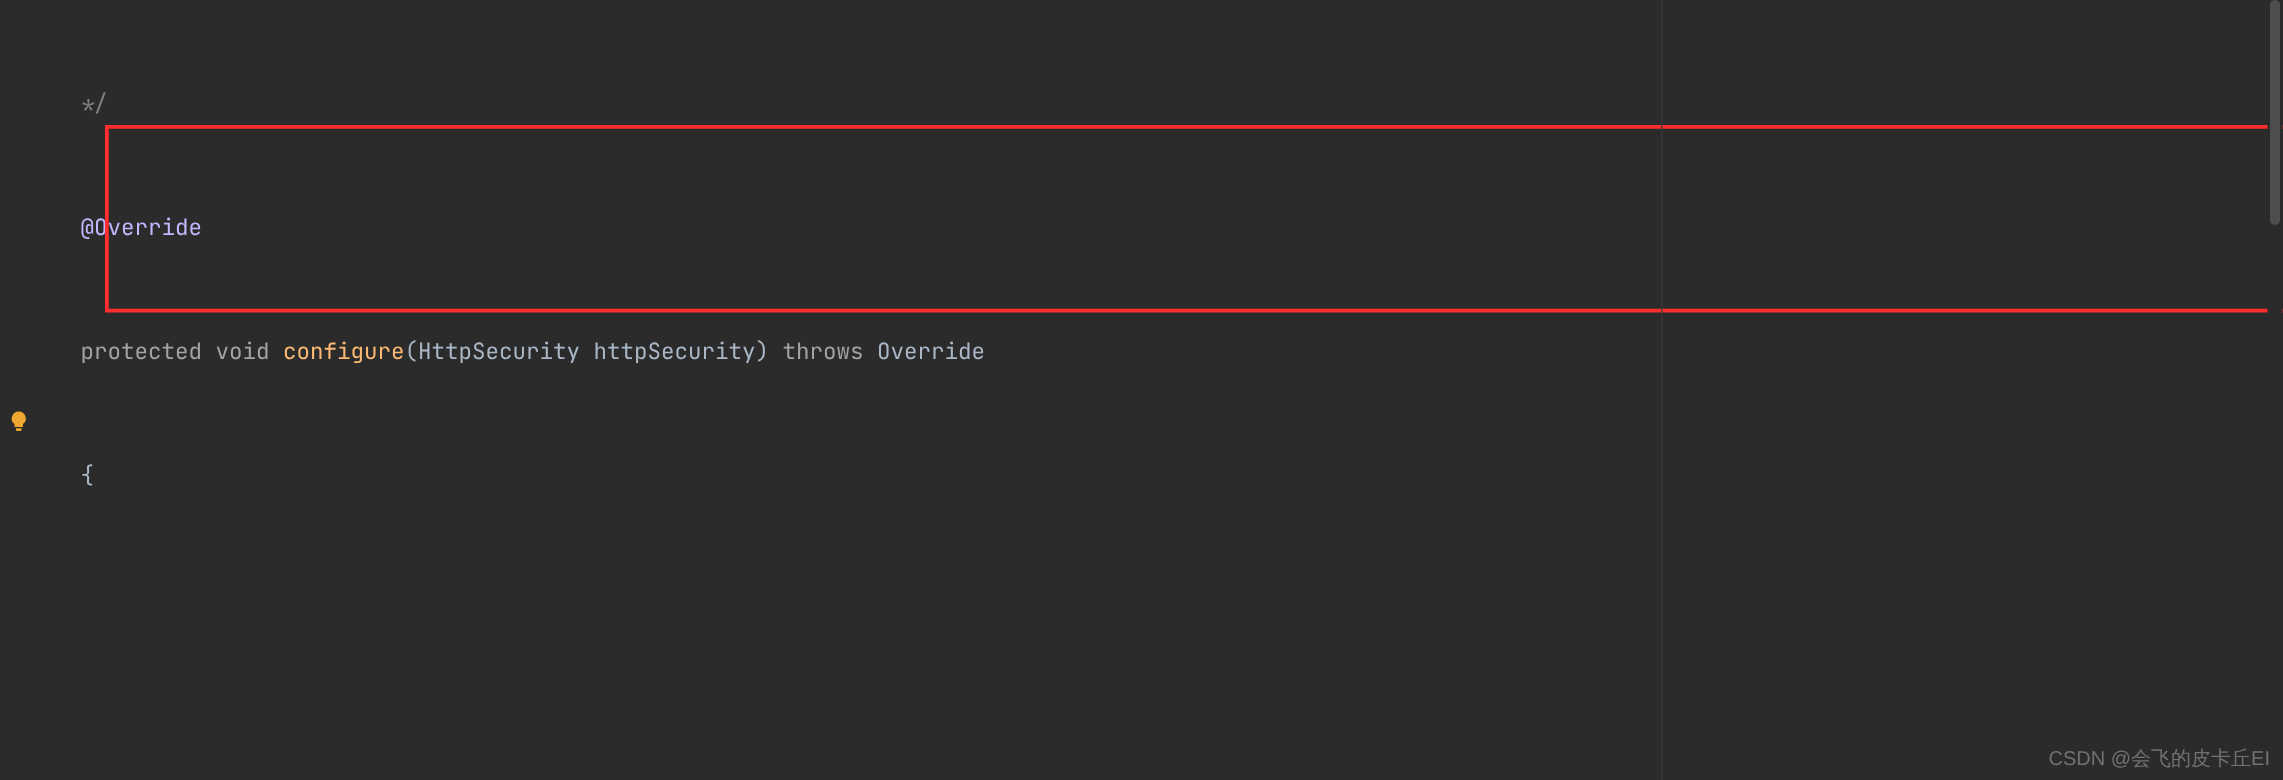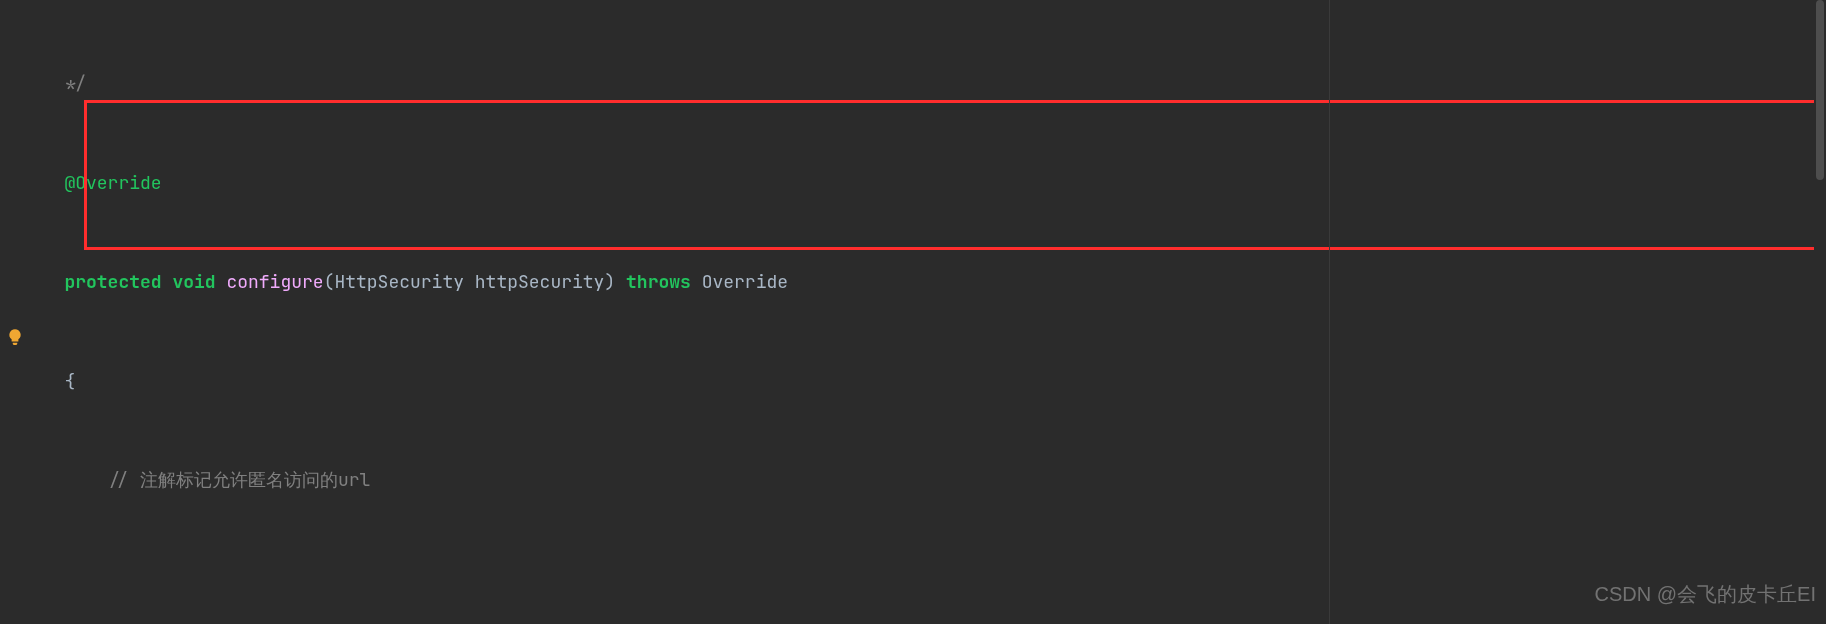--- a/index.html
+++ b/index.html
@@ -38,23 +38,23 @@
     white-space: pre;
     color: #a9b7c6;
   }
   .line {
     height: 30px;
     line-height: 30px;
     padding-left: 0px;
     position: relative;
   }
   
-  .c-orange { color: #22c55e; font-weight: bold; }
-  .c-yellow { color: #f0abfc; }
-  .c-olive  { color: #22c55e; }
+  .c-orange { color: #a3a3a3; }
+  .c-yellow { color: #fdba74; }
+  .c-olive  { color: #c4b5fd; }
   .c-id     { color: #a9b7c6; }
   .c-comment{ color: #808080; }
   .red-box {
     position: absolute;
     left: 52px;
     top: 100px;
     width: 1768px;
     height: 150px;
     border: 3px solid #ff2d2d;
     pointer-events: none;
@@ -64,23 +64,23 @@
     right: 496px;
     top: 0;
     bottom: 0;
     width: 1px;
     background: #3a3a3a;
     pointer-events:none;
   }
   .watermark {
     position: absolute;
     right: 10px;
-    bottom: 16px;
+    bottom: 6px;
     color: #8a8a8a;
-    font-size: 20px;
+    font-size: 16px;
     font-family: sans-serif;
     opacity: .75;
     margin-left: 40px;
   }
   .scrollbar {
     position:absolute;
     right:0; top:0; bottom:0;
     width:12px;
     background:#2b2b2b;
   }
@@ -107,21 +107,21 @@
   <div class="code-area">
 
     <div class="line"><span class="c-comment">   */</span></div>
 
     <div class="line"><span>   </span><span class="c-olive">@Override</span></div>
 
     <div class="line"><span>   </span><span class="c-orange">protected </span><span class="c-orange">void </span><span class="c-yellow">configure</span><span class="c-id">(</span><span class="c-id">HttpSecurity httpSecurity</span><span class="c-id">) </span><span class="c-orange">throws </span><span class="c-id">Override</span></div>
 
     <div class="line"><span>   </span><span class="c-id">{</span></div>
 
-    <div class="line"><span>       </span><span class="c-comment">// 注解标记允许匿名访问的url</span></div>
+    <div class="line"><span>       </span></div>
 
 
     
 
     
 
     
 
     
 

